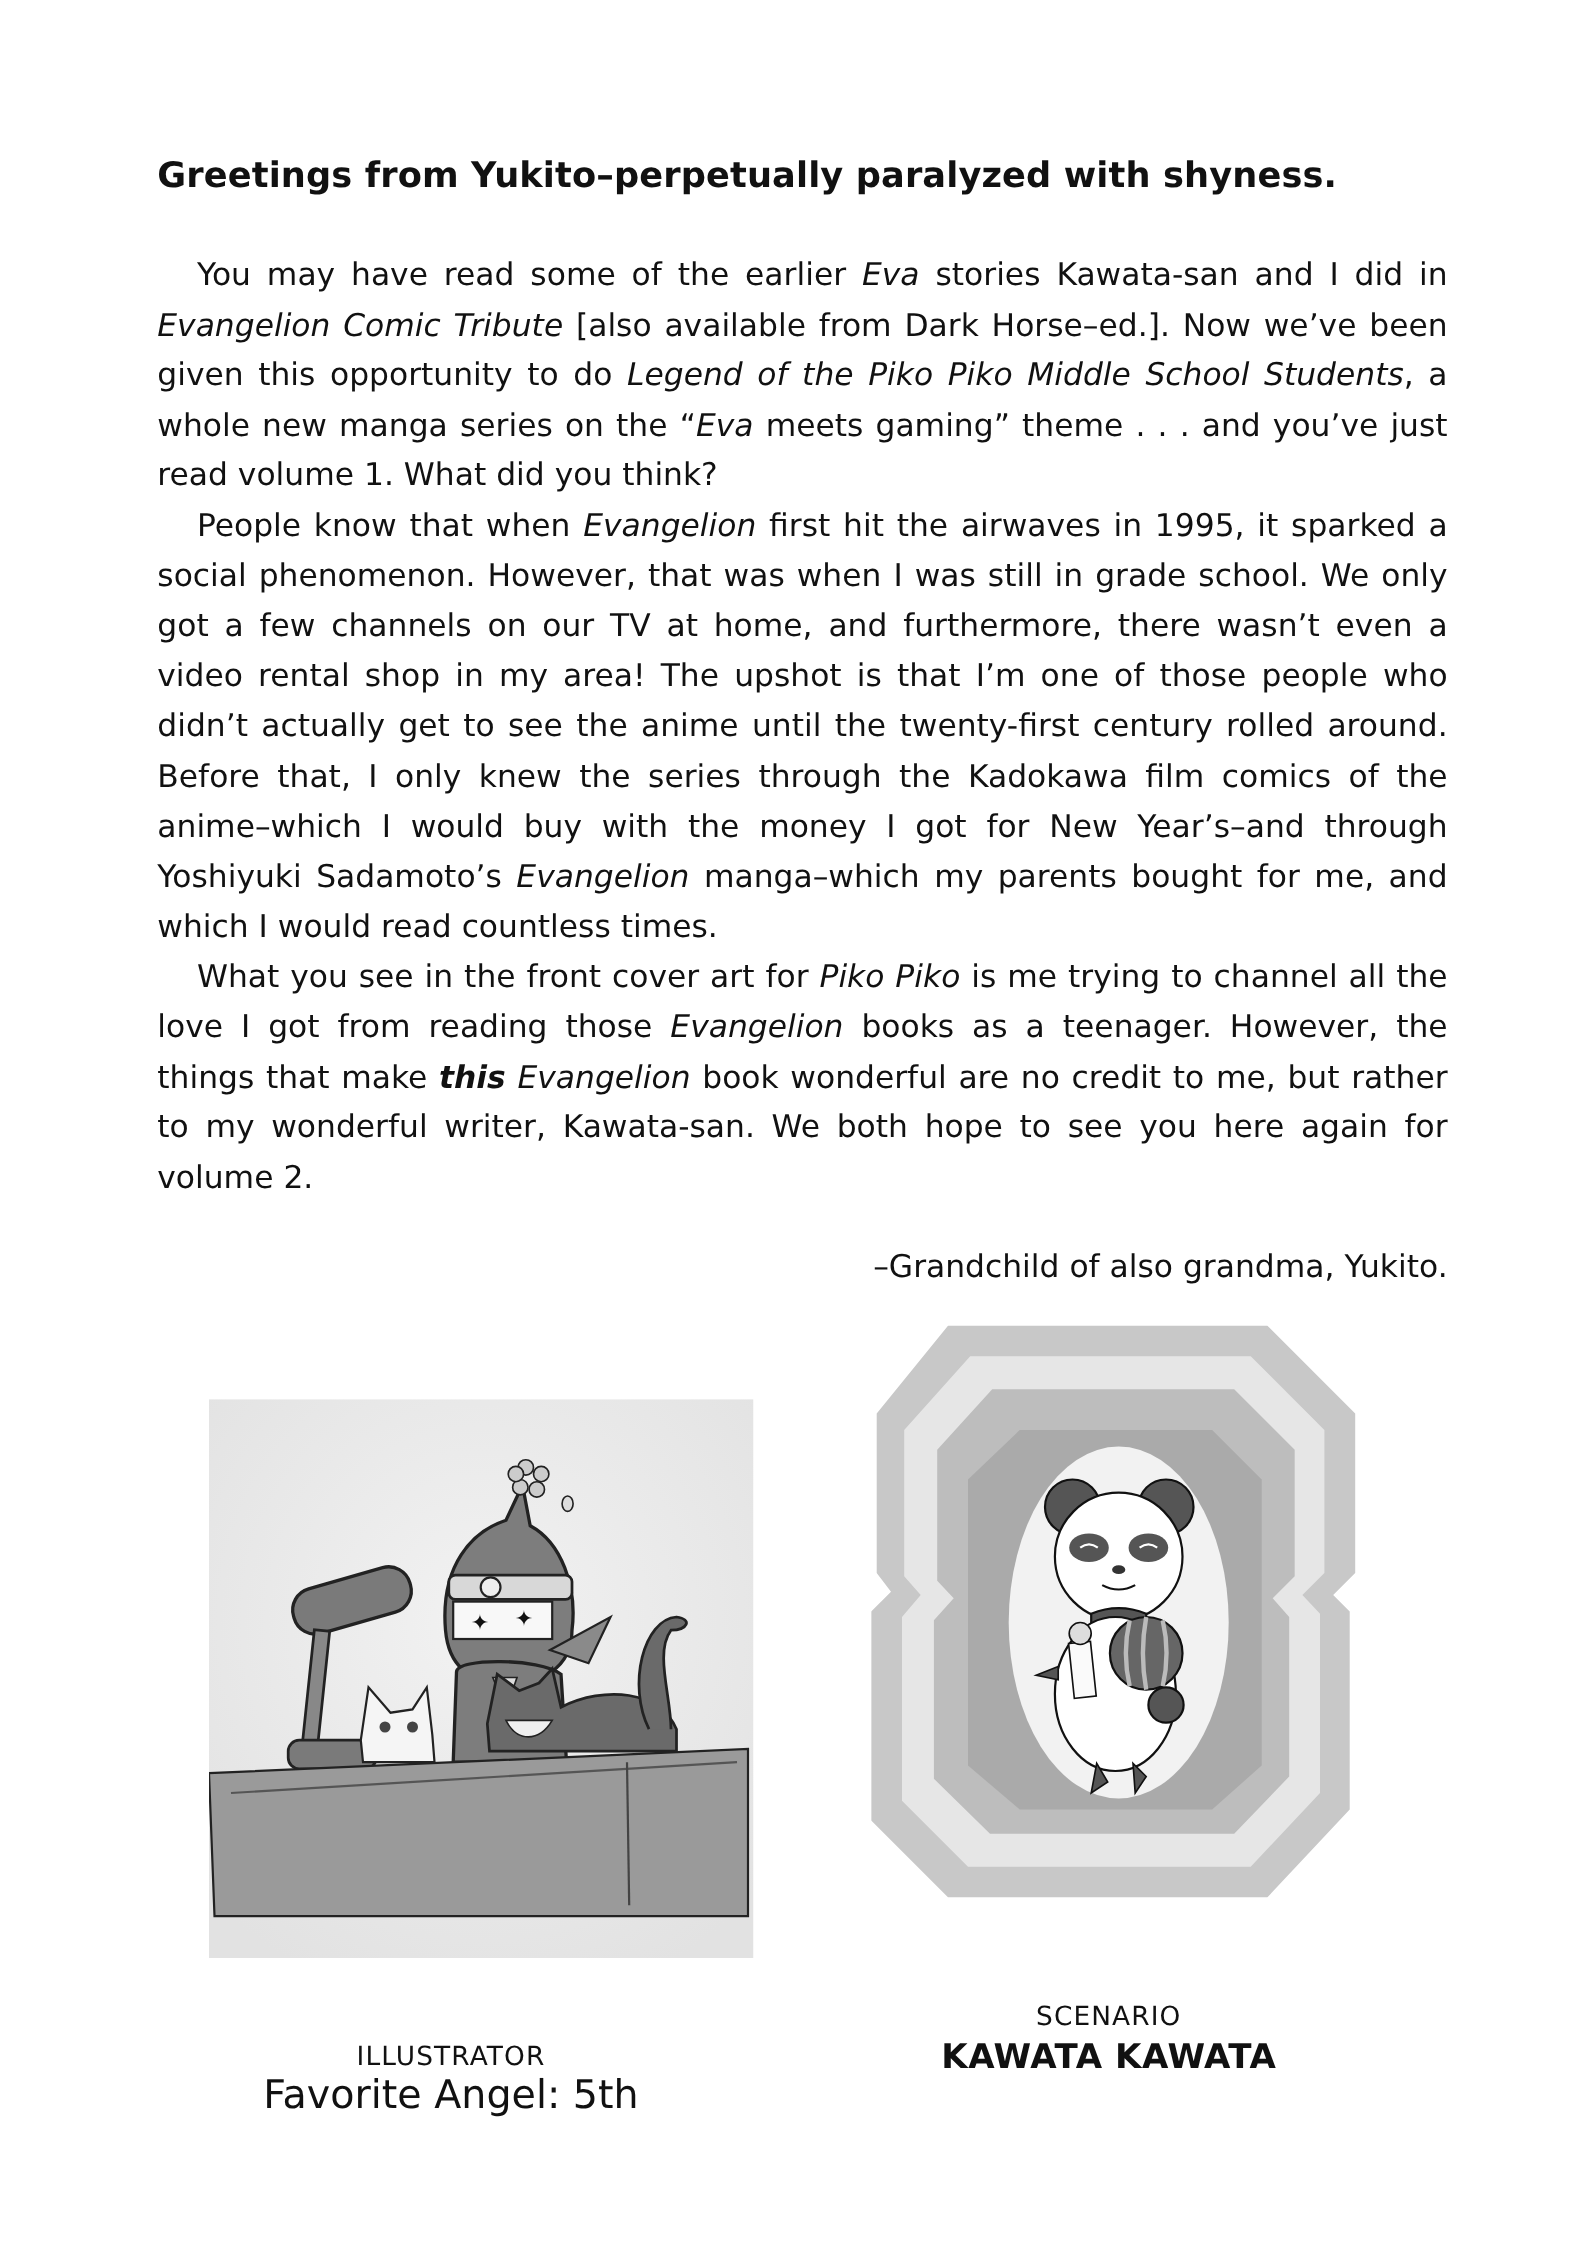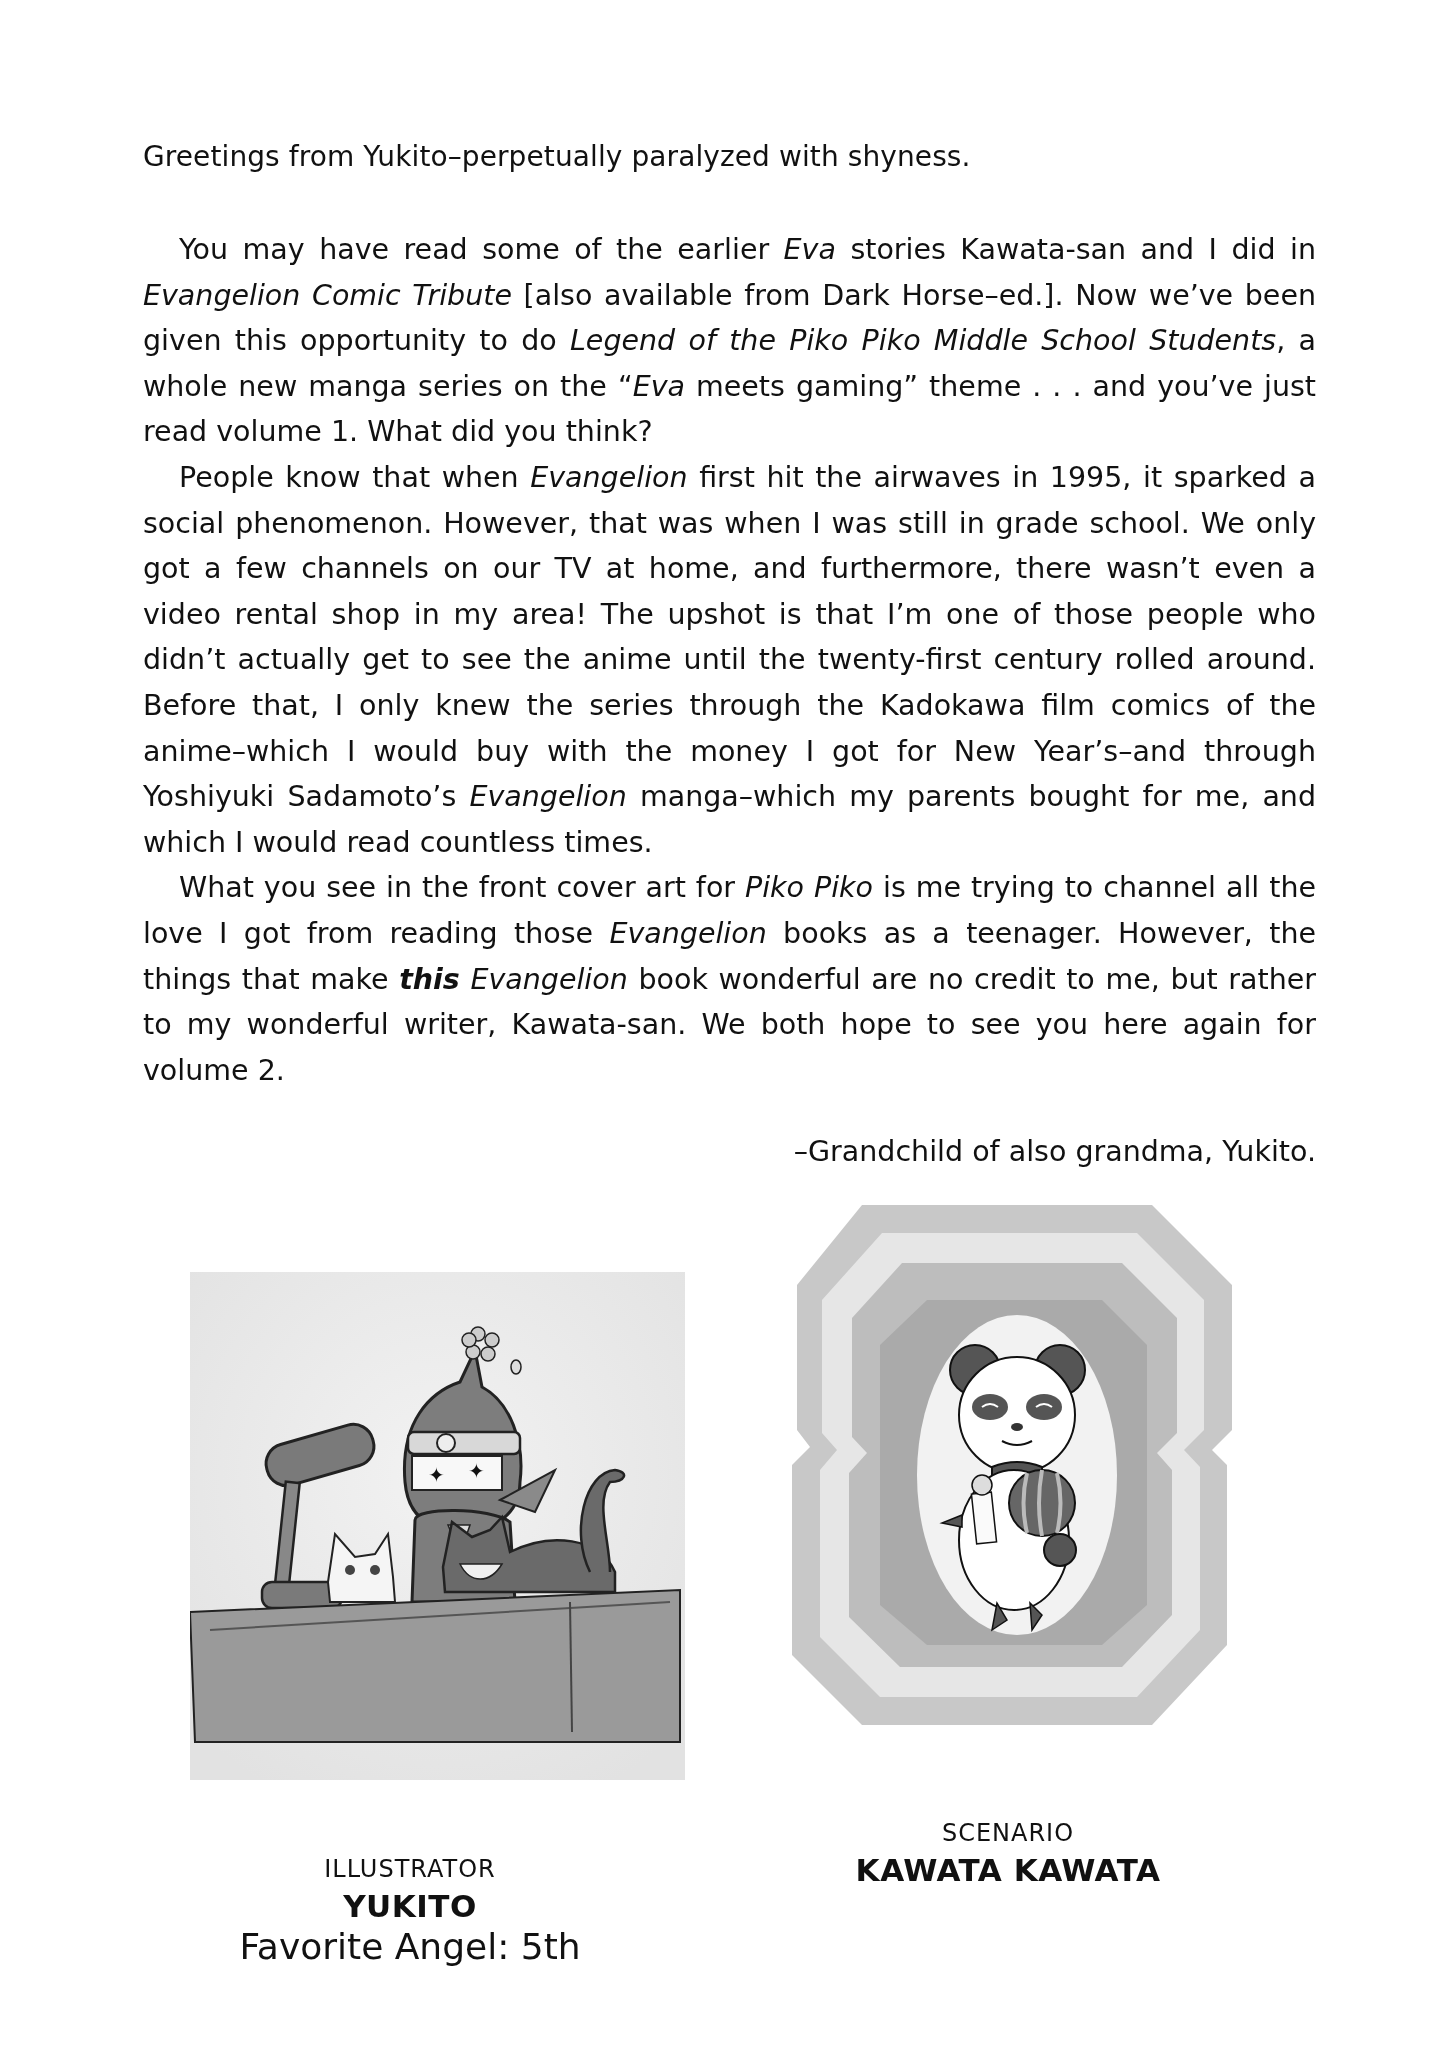--- a/index.html
+++ b/index.html
@@ -1,18 +1,18 @@
 <!DOCTYPE html>
 <html><head>
 <meta charset="utf-8">
 <style>
   html, body { margin:0; padding:0; background:#ffffff; }
   body { width:1448px; height:2048px; position:relative; overflow:hidden;
          font-family:"DejaVu Sans", sans-serif; color:#111; }
-  .heading { position:absolute; left:143px; top:140px; font-size:28px; font-weight:normal;
+  .heading { position:absolute; left:143px; top:140px; font-size:32px; font-weight:bold;
              letter-spacing:0.1px; white-space:nowrap; }
   .body { position:absolute; left:143px; top:227px; width:1173px; font-size:28.5px;
           line-height:45.6px; }
   .body p { margin:0; text-align:justify; text-align-last:left; }
   .body p.indent { text-indent:36px; }
   .body p.first { text-indent:0; }
   .signoff { position:absolute; right:132px; top:1135px; font-size:28.5px; white-space:nowrap; }
   .art-left { position:absolute; left:190px; top:1272px; width:495px; height:508px; }
   .art-right { position:absolute; left:792px; top:1205px; width:450px; height:520px; }
   .credit { position:absolute; top:1817px; text-align:center; }
@@ -119,20 +119,19 @@
       <circle cx="190" cy="280" r="10" fill="#ddd" stroke="#111" stroke-width="1.5"></circle>
       <path d="M170 310 L150 318 L170 322 Z" fill="#555" stroke="#111" stroke-width="1.5"></path>
       <path d="M205 398 L200 425 L215 415 Z" fill="#555" stroke="#111" stroke-width="1.5"></path>
       <path d="M238 398 L240 425 L250 410 Z" fill="#555" stroke="#111" stroke-width="1.5"></path>
     </g>
   </svg>
 </div>
 
 <div class="credit left">
   <div class="role">ILLUSTRATOR</div>
-  <div class="name">YUKITO</div>
   <div class="fav">Favorite Angel: 5th</div>
 </div>
 
 <div class="credit right">
   <div class="role">SCENARIO</div>
   <div class="name">KAWATA KAWATA</div>
 </div>
 
 </body></html>

